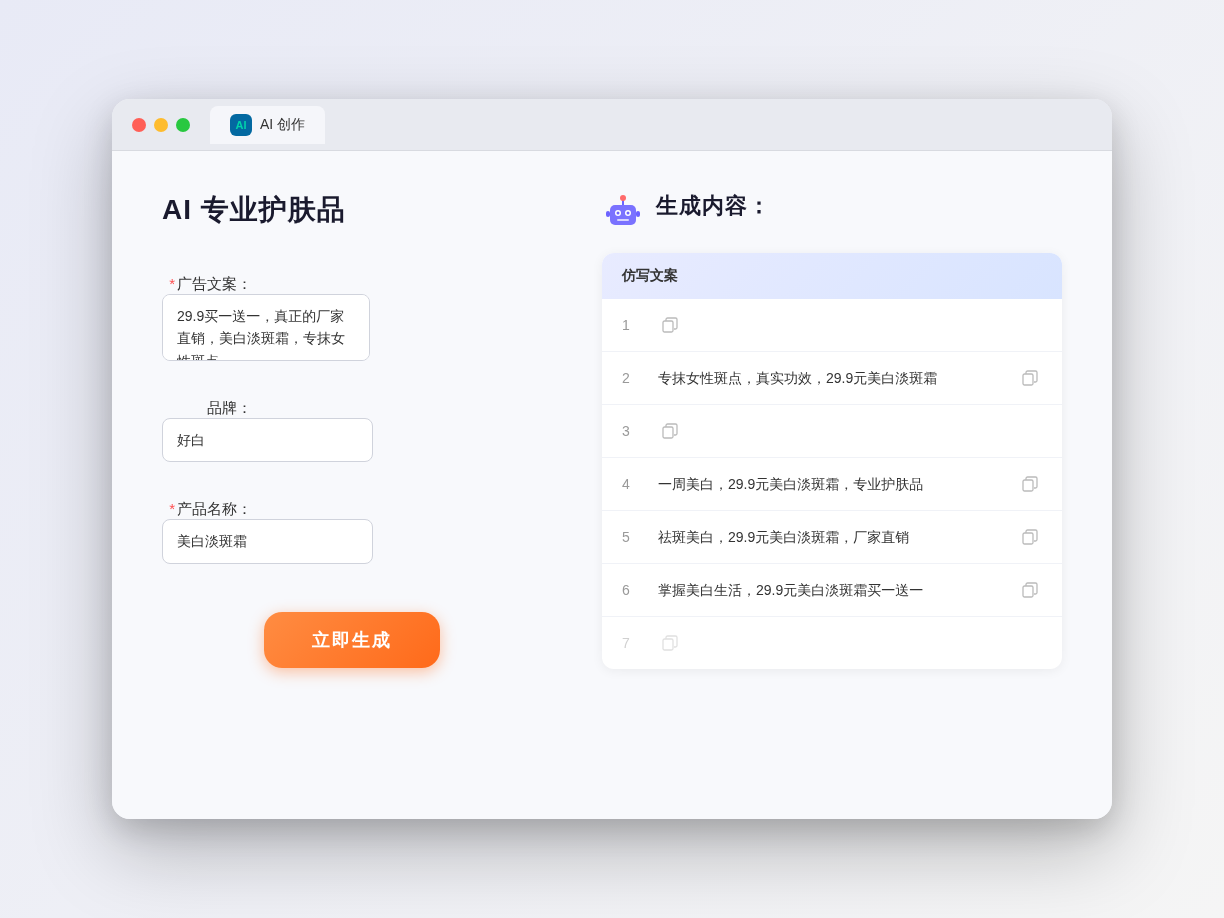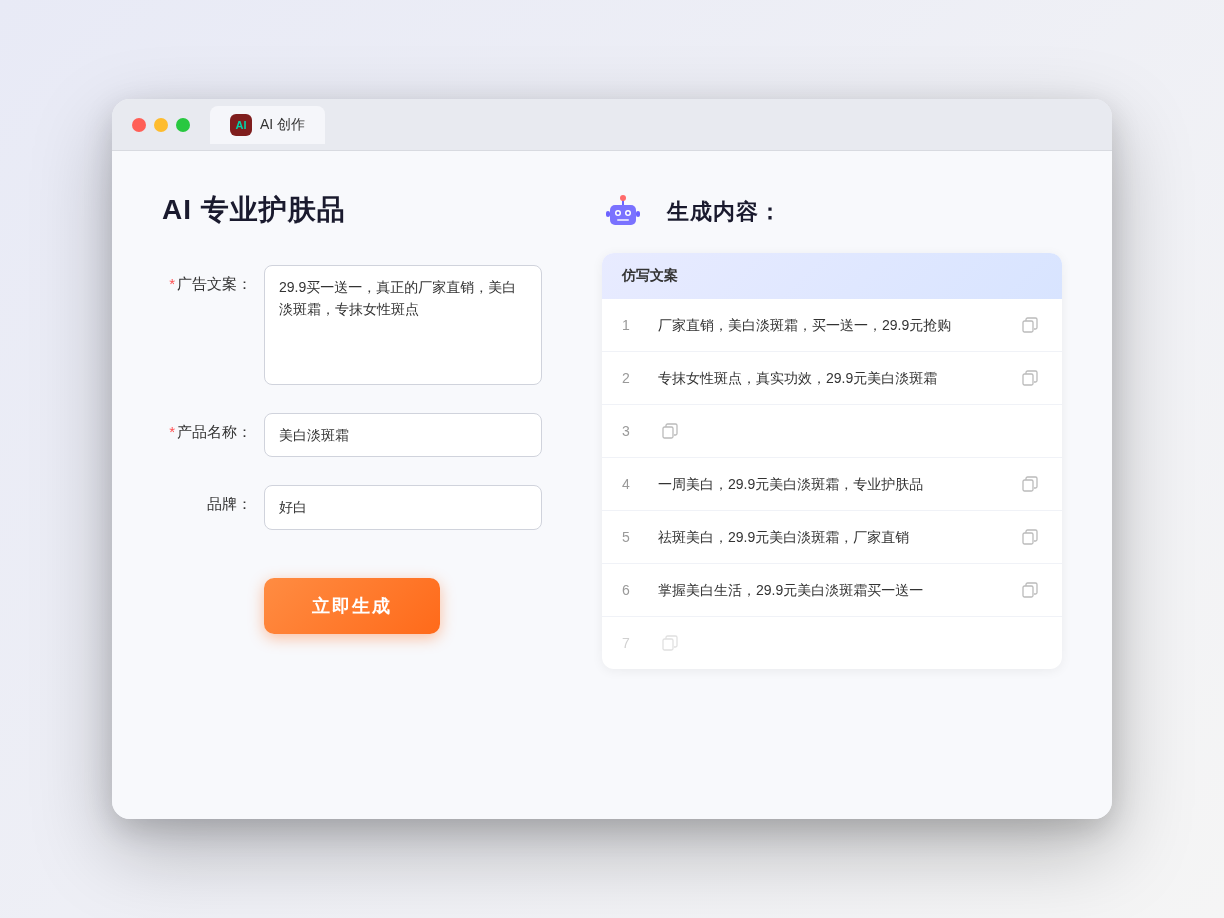--- a/index.html
+++ b/index.html
@@ -55,21 +55,21 @@
       align-items: center;
       gap: 8px;
       font-size: 14px;
       color: #333;
       font-weight: 500;
     }
 
     .tab-icon {
       width: 22px;
       height: 22px;
-      background: #7f1d1d;
+      background: #0369a1;
       border-radius: 6px;
       display: flex;
       align-items: center;
       justify-content: center;
       color: #00d4aa;
       font-size: 11px;
       font-weight: bold;
     }
 
     
@@ -92,20 +92,21 @@
       font-weight: 700;
       color: #1a1a2e;
       margin-bottom: 36px;
       letter-spacing: 1px;
     }
 
     .form-group {
       display: flex;
       align-items: flex-start;
       margin-bottom: 28px;
+      flex-direction: column;
     }
 
     .form-label {
       font-size: 15px;
       color: #333;
       min-width: 90px;
       text-align: right;
       padding-top: 10px;
       margin-right: 12px;
       flex-shrink: 0;
@@ -133,39 +134,39 @@
     textarea.form-input {
       height: 120px;
     }
 
     .generate-btn {
       margin-top: 20px;
       margin-left: 102px;
       background: linear-gradient(135deg, #ff8c42 0%, #ff6a1a 100%);
       color: #fff;
       border: none;
-      border-radius: 10px;
+      border-radius: 18px;
       padding: 16px 48px;
       font-size: 18px;
       font-weight: 600;
       cursor: pointer;
       letter-spacing: 2px;
       font-family: inherit;
       box-shadow: 0 4px 15px rgba(255, 106, 26, 0.4);
     }
 
     
     .right-panel {
       flex: 1;
     }
 
     .result-header {
       display: flex;
-      align-items: center;
-      gap: 23px;
+      align-items: flex-start;
+      gap: 12px;
       margin-bottom: 20px;
     }
 
     .result-title {
       font-size: 22px;
       font-weight: 600;
       color: #1a1a2e;
       letter-spacing: 1px;
     }
 
@@ -256,33 +257,33 @@
       
       <div class="form-group">
         <label class="form-label">
           <span class="required-star">*</span><span>广告文案：</span>
         </label>
         <textarea class="form-input" style="">29.9买一送一，真正的厂家直销，美白淡斑霜，专抹女性斑点</textarea>
       </div>
 
       
       <div class="form-group">
+        <label class="form-label">品牌：</label>
+        <input type="text" class="form-input" value="好白" style="">
+      </div>
+
+      
+      <div class="form-group">
         <label class="form-label">
           <span class="required-star">*</span><span>产品名称：</span>
         </label>
         <input type="text" class="form-input" value="美白淡斑霜" style="">
       </div>
 
       
-      <div class="form-group">
-        <label class="form-label">品牌：</label>
-        <input type="text" class="form-input" value="好白" style="">
-      </div>
-
-      
       <button class="generate-btn">立即生成</button>
     </div>
 
     <div class="right-panel">
       <div class="result-header">
 
         <svg class="robot-svg" viewBox="0 0 42 42" fill="none" xmlns="http://www.w3.org/2000/svg">
 
           <rect x="8" y="14" width="26" height="20" rx="5" fill="#6c63ff" opacity="0.9"></rect>
 
@@ -301,21 +302,20 @@
         </svg>
         <h2 class="result-title">生成内容：</h2>
       </div>
 
       <div class="result-table">
         <div class="table-header">仿写文案</div>
 
         <div id="result-rows">
             <div class="table-row">
               <span class="row-num">1</span>
-              <span class="row-text">厂家直销，美白淡斑霜，买一送一，29.9元抢购</span>
               <div class="copy-icon">
                 <svg width="16" height="16" viewBox="0 0 16 16" fill="none" xmlns="http://www.w3.org/2000/svg">
       <rect x="1" y="4" width="10" height="11" rx="1.5" stroke="currentColor" stroke-width="1.3" fill="none"></rect>
       <path d="M4 4V2.5C4 1.67 4.67 1 5.5 1H13.5C14.33 1 15 1.67 15 2.5V10.5C15 11.33 14.33 12 13.5 12H12" stroke="currentColor" stroke-width="1.3" fill="none"></path>
     </svg>
               </div>
             </div>
             <div class="table-row">
               <span class="row-num">2</span>
               <span class="row-text">专抹女性斑点，真实功效，29.9元美白淡斑霜</span>

